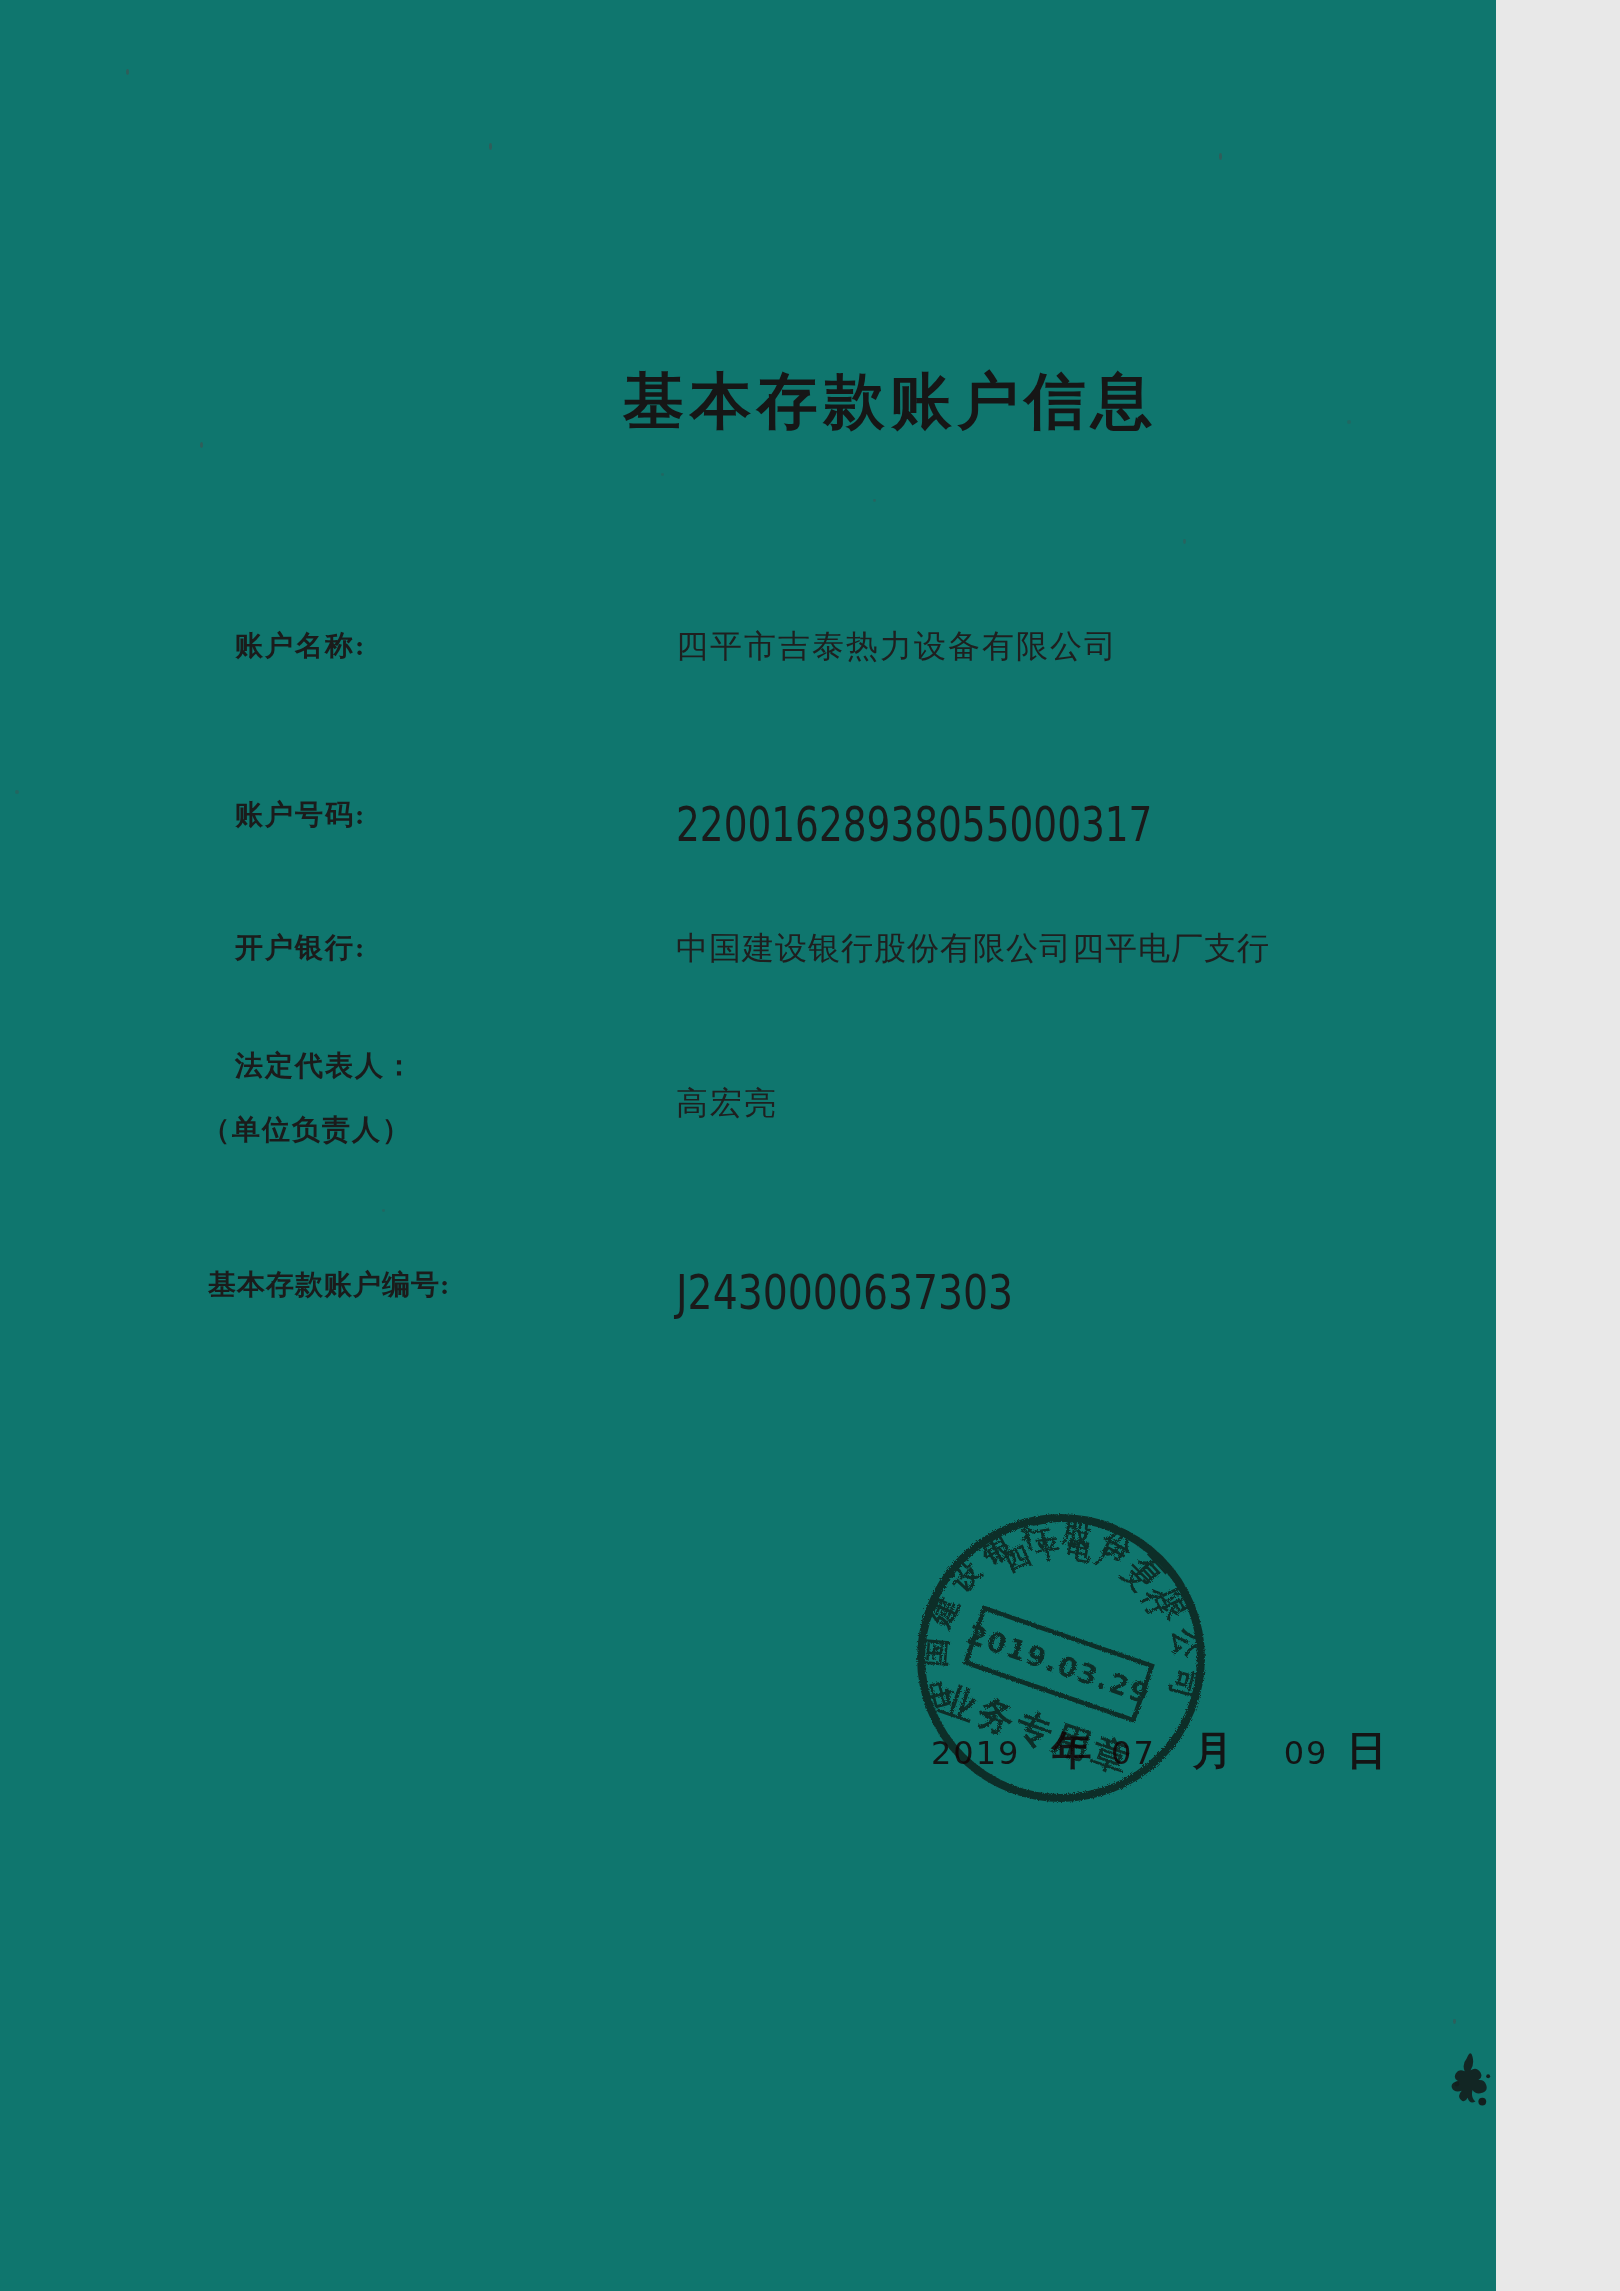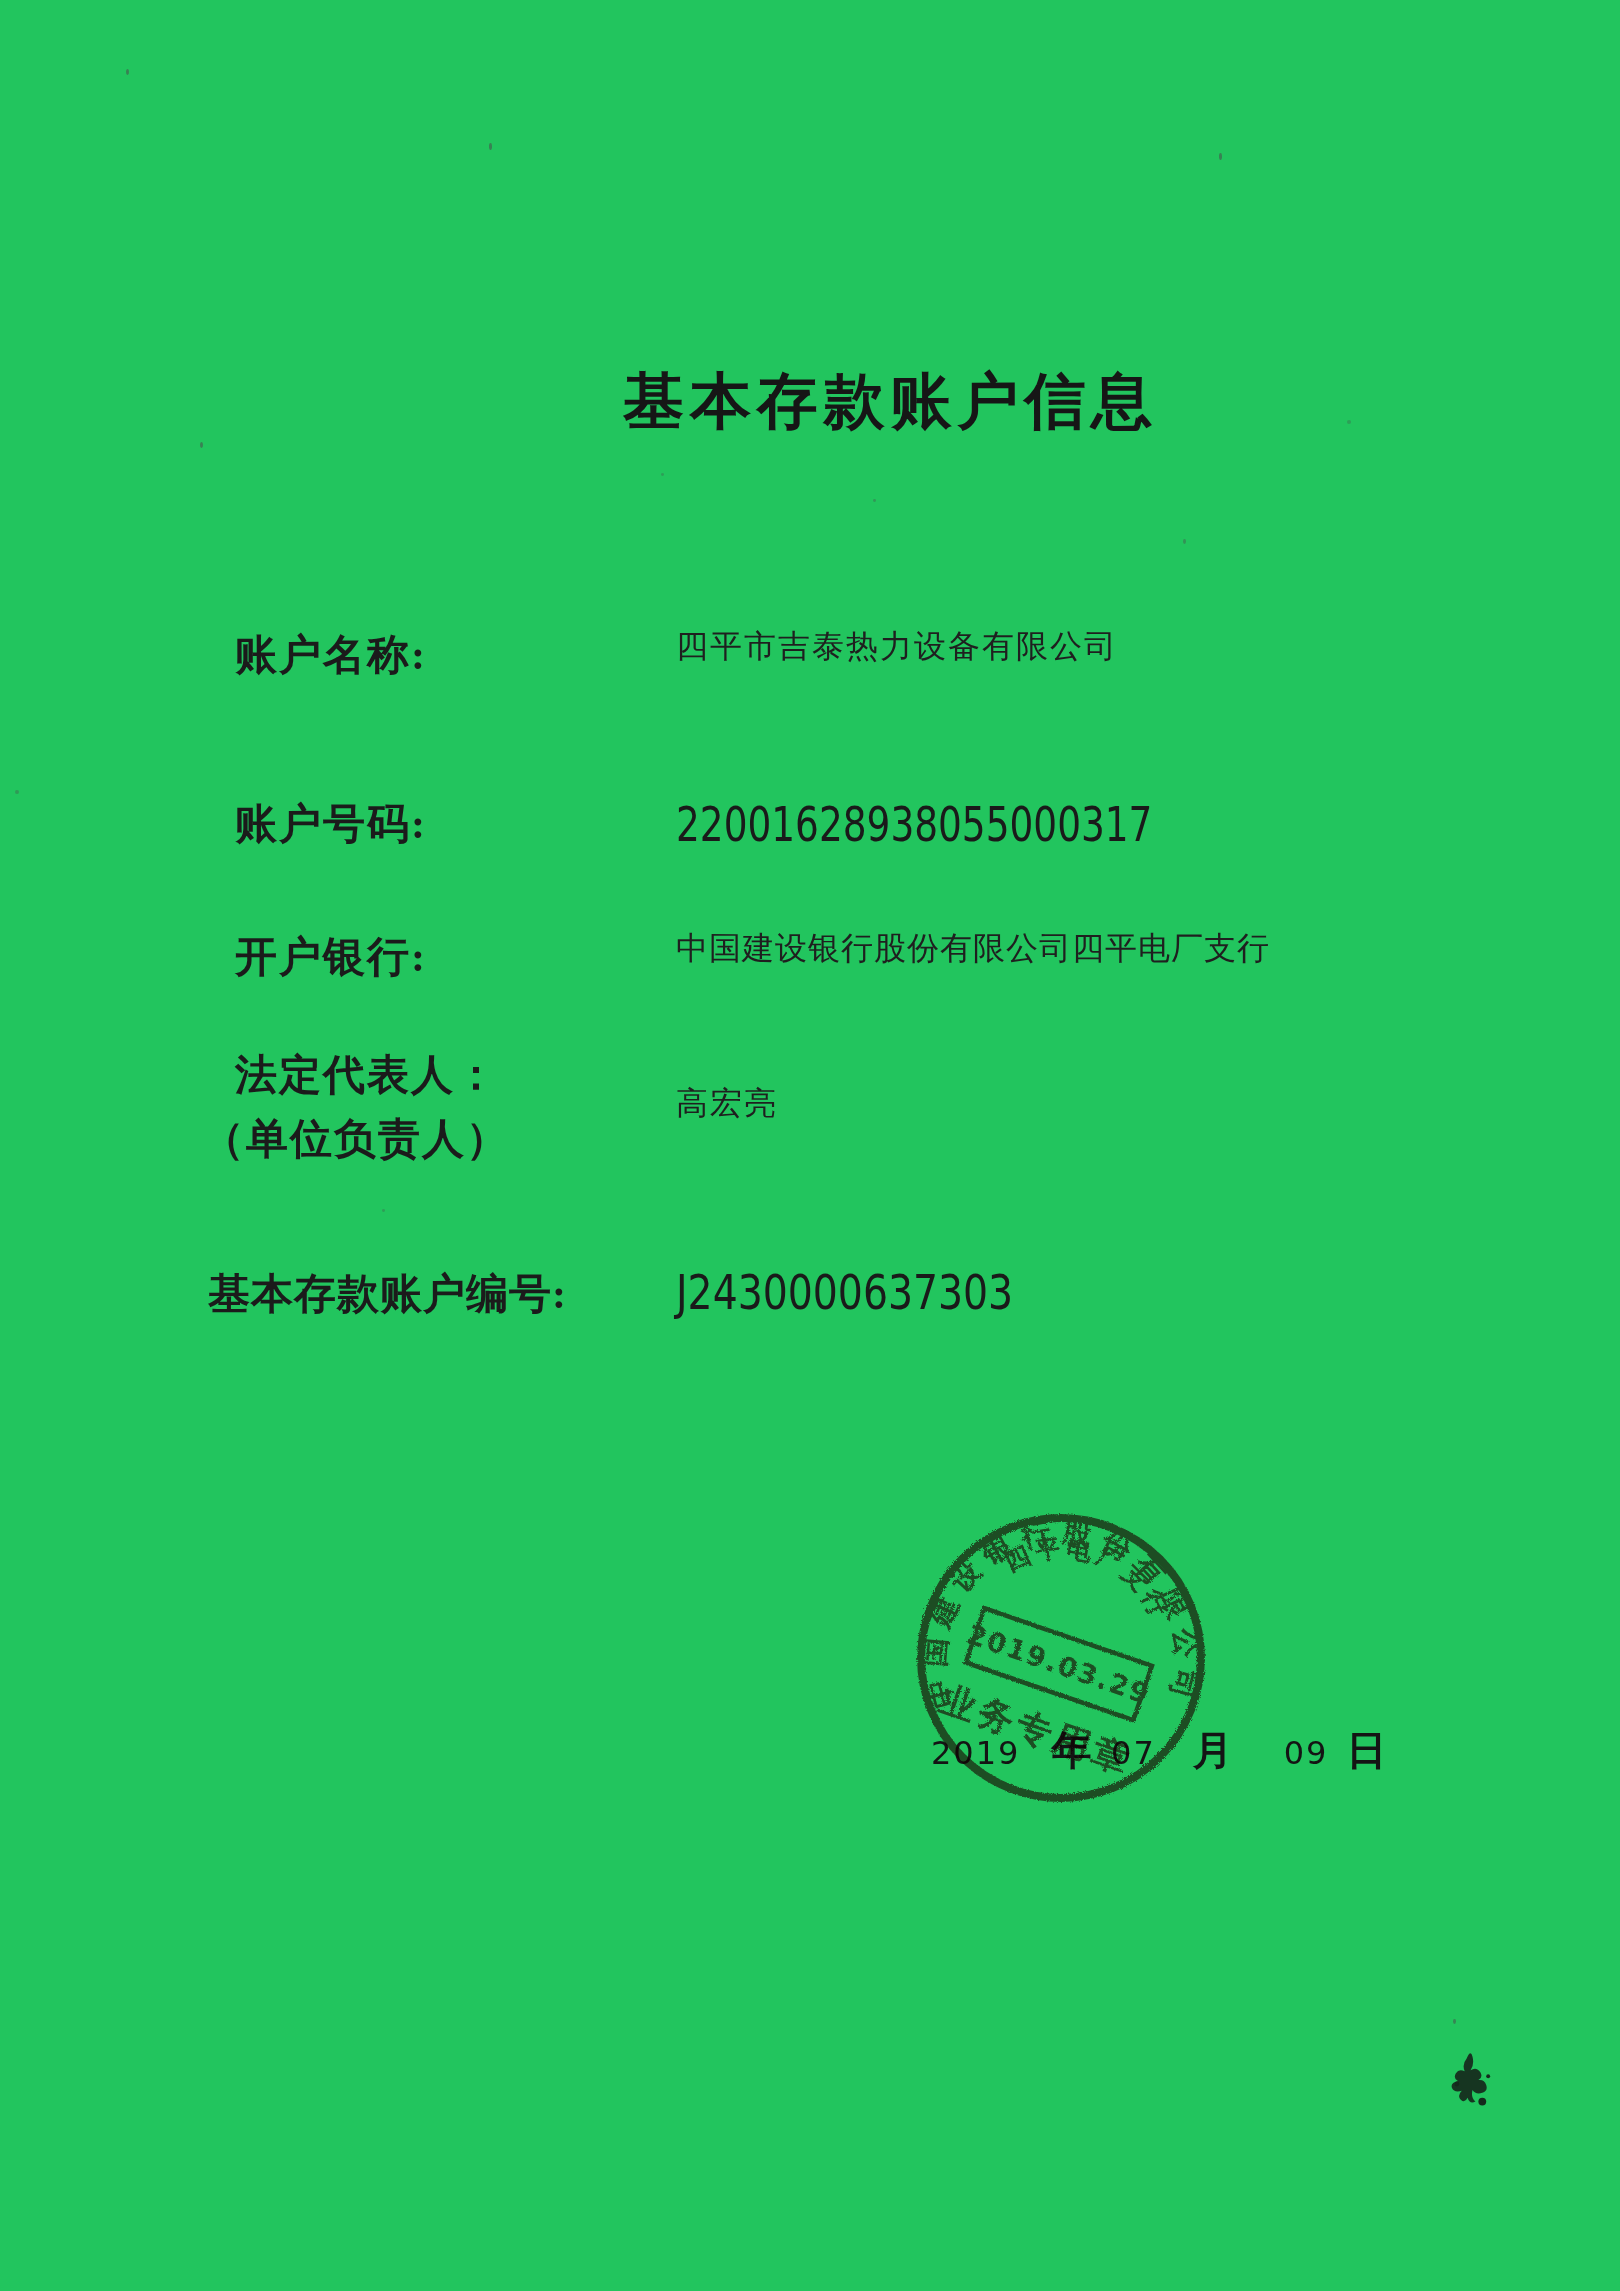--- a/index.html
+++ b/index.html
@@ -1,35 +1,35 @@
 <!DOCTYPE html>
 <html><head>
 <meta charset="utf-8">
 <style>
   html,body{margin:0;padding:0;background:#e8e8e8;}
   #page{
     position:relative;
-    width:1620px;height:2292px;
-    background:#22c55e;
+    width:1496px;height:2292px;
+    background:#0f766e;
     overflow:hidden;
     font-family:"Liberation Serif","DejaVu Serif",serif;
     color:#1c1c1c;
   }
   .abs{position:absolute;}
   
   .doc-title{
     left:623px;top:361px;
     font-size:61px;font-weight:bold;
     letter-spacing:5.9px;
     color:#161616;
     white-space:nowrap;
   }
   
   .field-label{
-    font-size:42px;font-weight:bold;
+    font-size:28px;font-weight:bold;
     letter-spacing:2px;color:#1b1b1b;white-space:nowrap;
   }
   .field-value{
     font-size:32px;color:#1f1f1f;
     letter-spacing:2px;white-space:nowrap;
   }
   .num{
     font-family:"DejaVu Sans","Liberation Sans",sans-serif;
     font-size:48px;letter-spacing:0px;
     transform:scaleX(0.78);transform-origin:left top;

